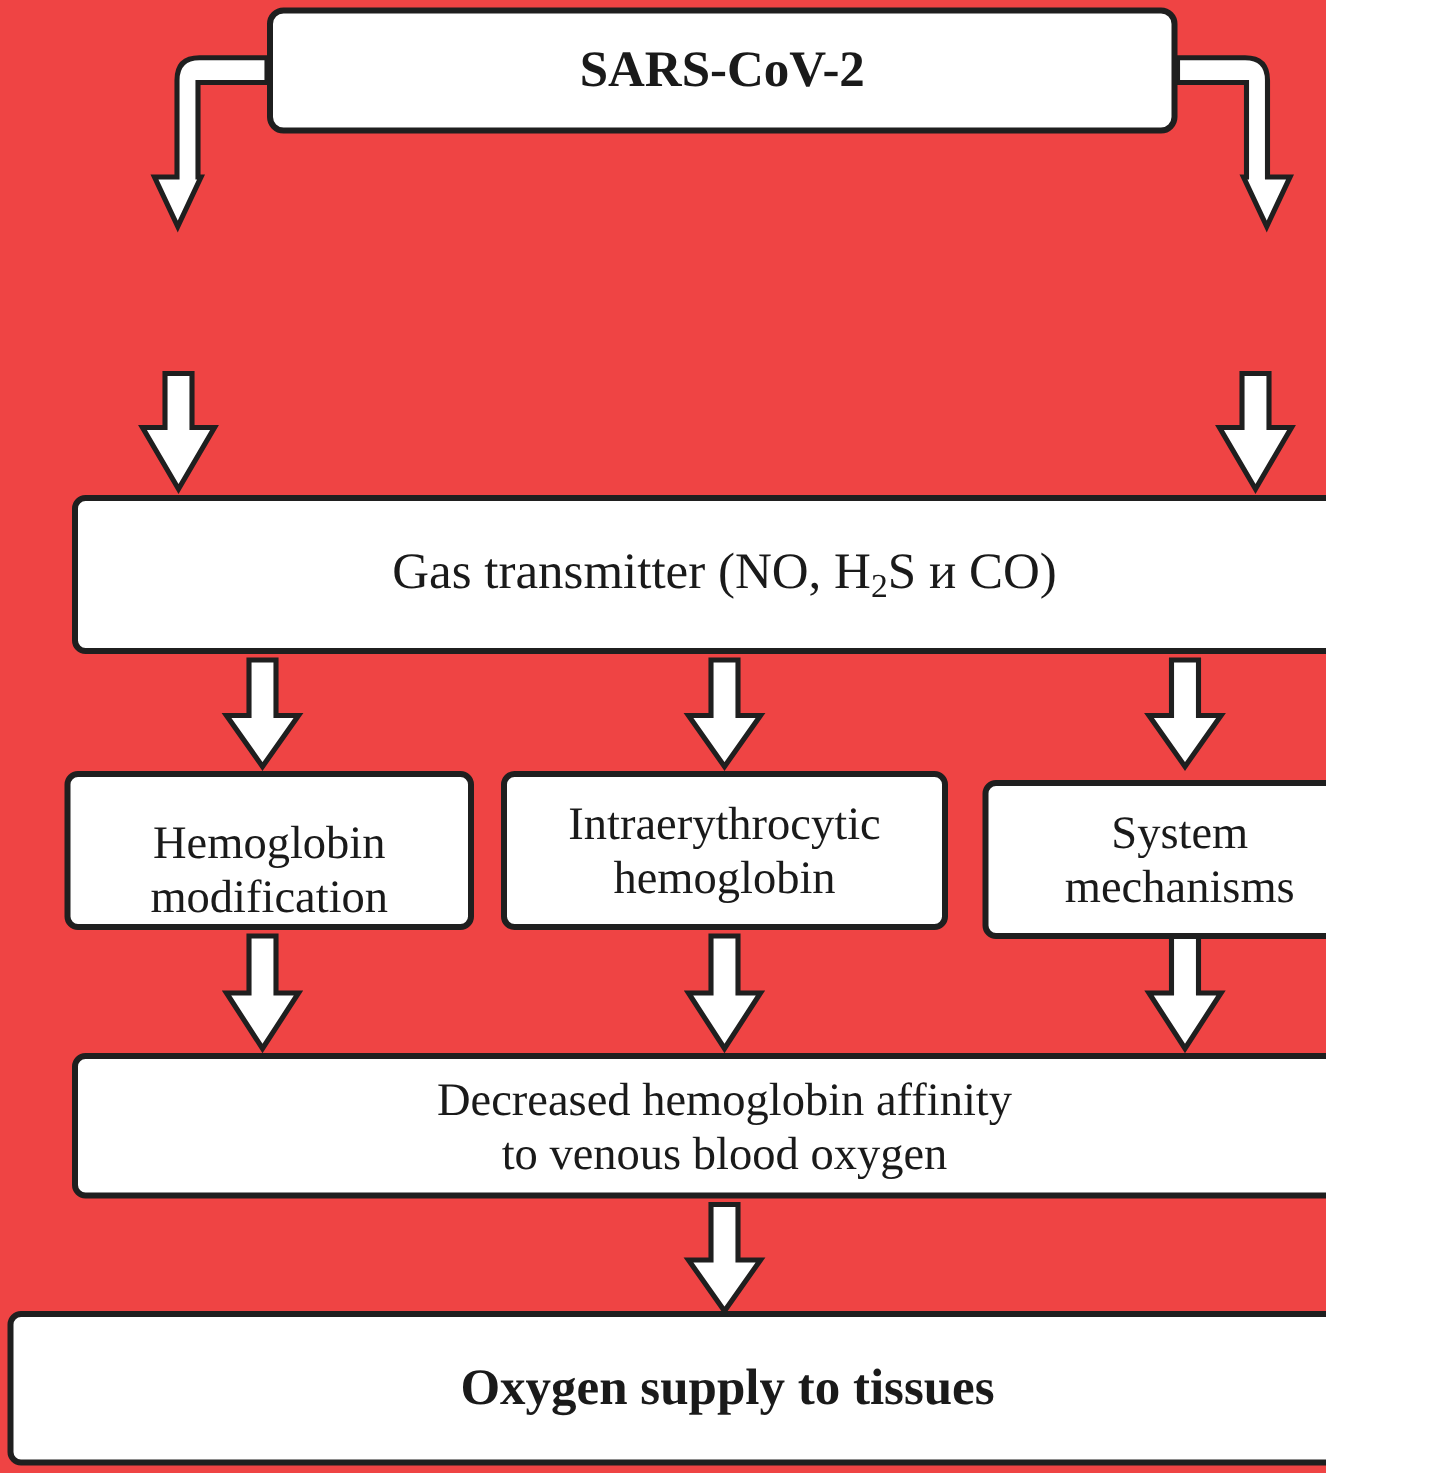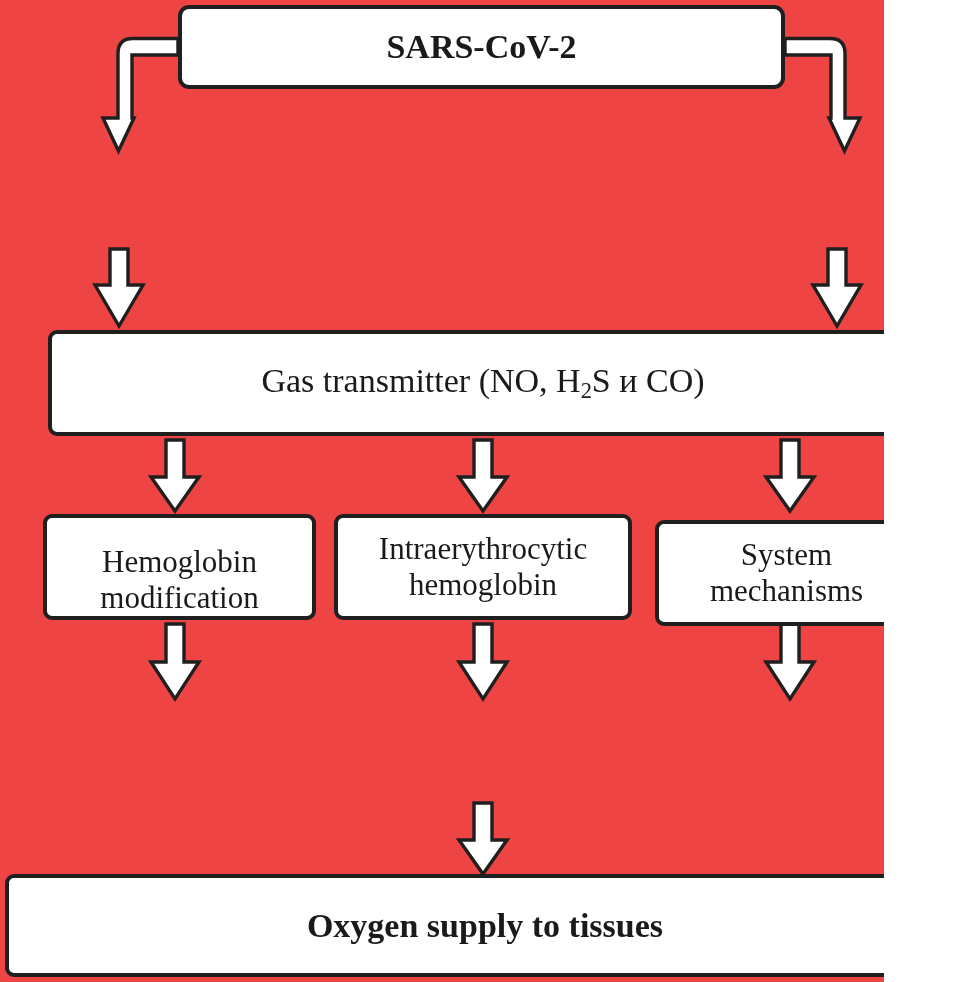--- a/index.html
+++ b/index.html
@@ -151,18 +151,22 @@
   <div class="node" id="node-intra">
     <span class="label">Intraerythrocytic
 hemoglobin</span>
   </div>
 
   <div class="node" id="node-system">
     <span class="label">System
 mechanisms</span>
   </div>
 
+  <div class="node" id="node-affinity">
+    <span class="label">Decreased hemoglobin affinity
+to venous blood oxygen</span>
+  </div>
 
   <div class="node bold" id="node-oxygen">
     <span class="label">Oxygen supply to tissues</span>
   </div>
 
 </div>
 
 </body></html>

